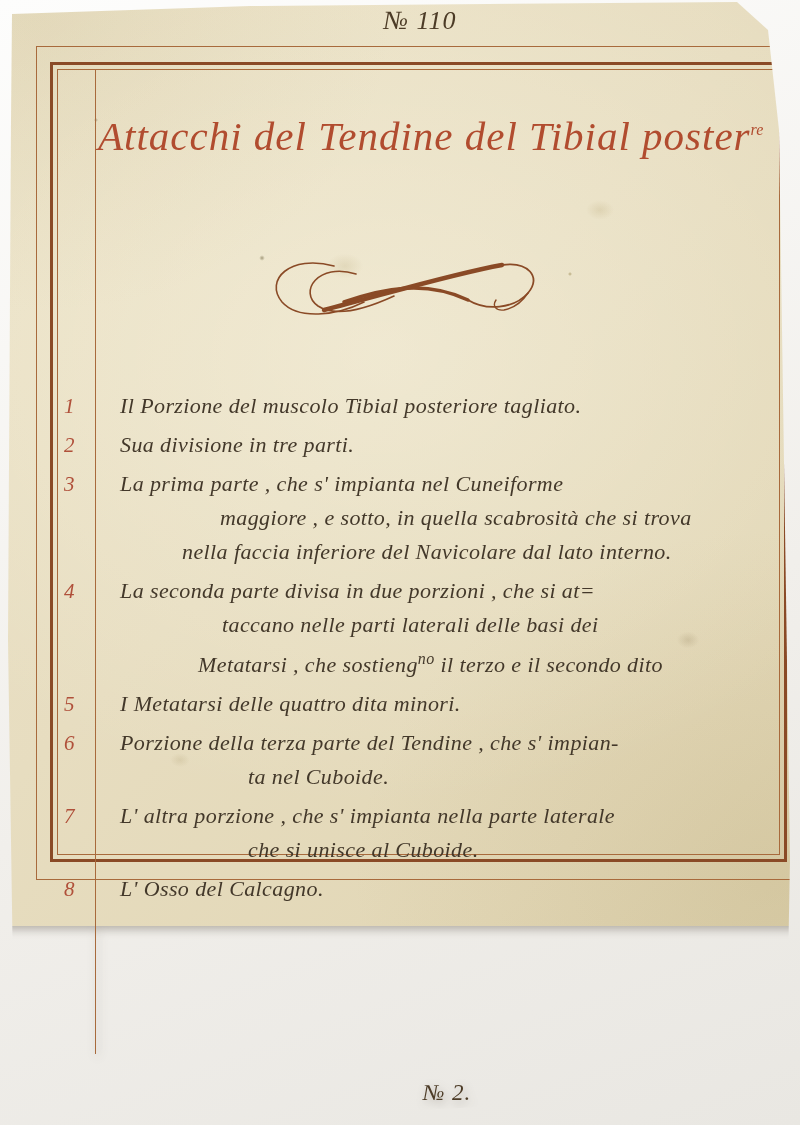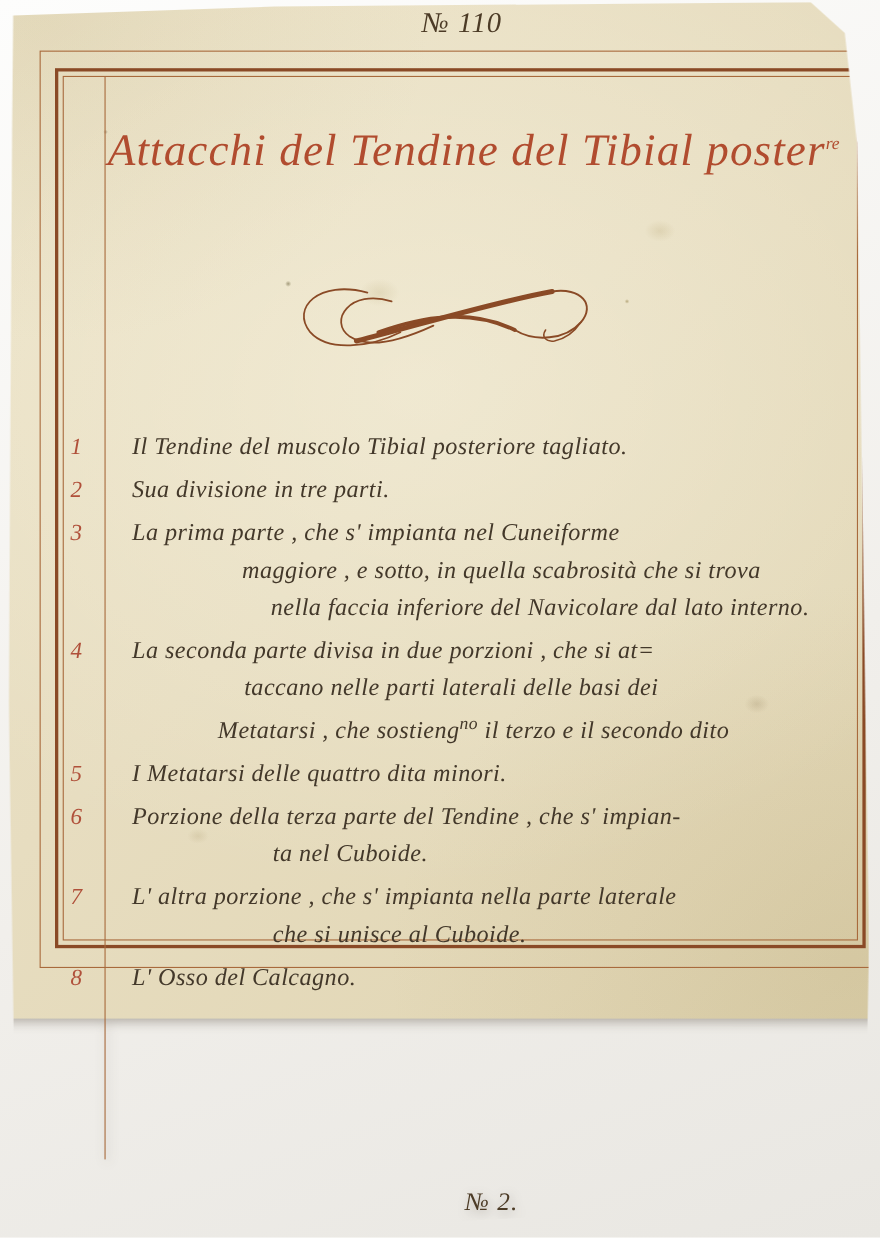--- a/index.html
+++ b/index.html
@@ -75,35 +75,35 @@
         <path stroke-width="1.8" d="M 246,15 C 272,11 286,27 272,43 C 258,59 230,61 212,50"></path>
         <path stroke-width="3.5" d="M 212,50 C 170,30 128,38 88,52"></path>
         <path stroke-width="1.4" d="M 272,43 C 266,52 258,58 248,60 C 240,61 236,56 240,50"></path>
       </g>
     </svg>
 
     <div class="item-list">
         <div class="item-row">
           <div class="item-num">1</div>
           <div class="item-lines">
-            <div class="text-line">Il Tendine del muscolo Tibial posteriore tagliato.</div>
+            <div class="text-line">Il Porzione del muscolo Tibial posteriore tagliato.</div>
           </div>
         </div>
         <div class="item-row">
           <div class="item-num">2</div>
           <div class="item-lines">
             <div class="text-line">Sua divisione in tre parti.</div>
           </div>
         </div>
         <div class="item-row">
           <div class="item-num">3</div>
           <div class="item-lines">
             <div class="text-line">La prima parte , che s' impianta nel Cuneiforme</div>
             <div class="text-line" style="margin-left: 100px;">maggiore , e sotto, in quella scabrosità che si trova</div>
-            <div class="text-line" style="margin-left: 102px; text-align: center;">nella faccia inferiore del Navicolare dal lato interno.</div>
+            <div class="text-line" style="margin-left: 62px;">nella faccia inferiore del Navicolare dal lato interno.</div>
           </div>
         </div>
         <div class="item-row">
           <div class="item-num">4</div>
           <div class="item-lines">
             <div class="text-line">La seconda parte divisa in due porzioni , che si at=</div>
             <div class="text-line" style="margin-left: 102px;">taccano nelle parti laterali delle basi dei</div>
             <div class="text-line" style="margin-left: 78px;"><span>Metatarsi , che sostieng</span><sup>no</sup><span> il terzo e il secondo dito</span></div>
           </div>
         </div>

